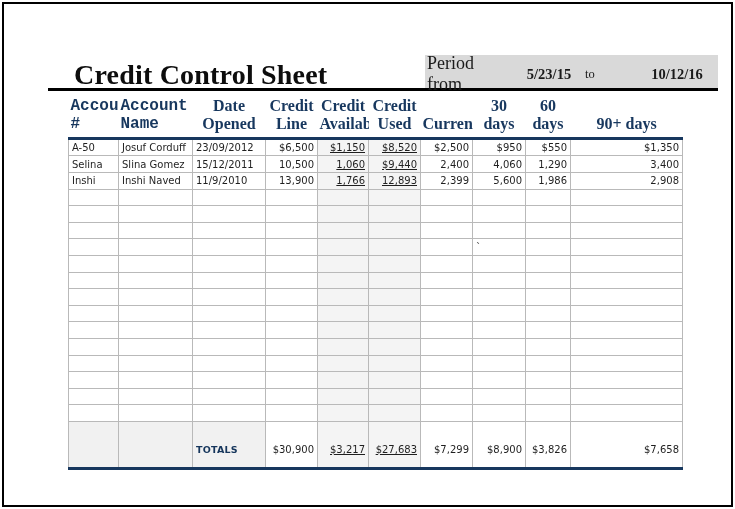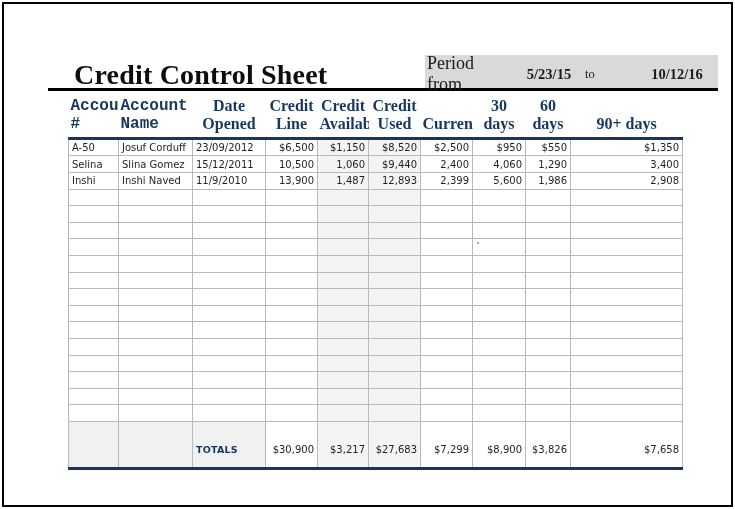--- a/index.html
+++ b/index.html
@@ -23,21 +23,21 @@
   table.sheet{position:absolute;left:68px;top:97px;width:614px;border-collapse:collapse;
               table-layout:fixed;}
   thead th{border:none;border-bottom:3px solid var(--navy);color:var(--navy);
            font-family:"Liberation Serif",serif;font-weight:bold;font-size:16px;
            line-height:1.15;vertical-align:bottom;padding:0 2px 3px 2px;
            white-space:pre-line;height:30px;overflow:hidden;}
   th.h-left{text-align:left;font-family:Liberation Mono, monospace;} th.h-center{text-align:center;}
   tbody td{border:1px solid var(--grid);height:15.6px;padding:0 3px;font-size:10px;
            color:var(--ink);overflow:hidden;white-space:nowrap;background:#fff;}
   td.a-left{text-align:left;} td.a-right{text-align:right;}
-  tbody td.shade{background:var(--shade);}
+  tbody td.shade{background:var(--shade);text-decoration:underline;}
   tr.totals-row td{height:33px;vertical-align:bottom;border-bottom:3px solid var(--navy);
                    padding-bottom:12px;margin-left:24px;}
   tr.totals-row td.t-shade{background:var(--tshade);}
   tr.totals-row td.totals-label{font-weight:bold;font-size:9.5px;color:#16365c;
                    letter-spacing:.2px;}
   tr.totals-row td.a-right{font-size:10px;}
   td.stray{color:#444;}
 </style>
 </head>
 <body>
@@ -109,21 +109,21 @@
           <td class="a-right">2,400</td>
           <td class="a-right">4,060</td>
           <td class="a-right">1,290</td>
           <td class="a-right">3,400</td>
         </tr>
         <tr>
           <td class="a-left">Inshi</td>
           <td class="a-left">Inshi Naved</td>
           <td class="a-left">11/9/2010</td>
           <td class="a-right">13,900</td>
-          <td class="a-right shade">1,487</td>
+          <td class="a-right shade">1,766</td>
           <td class="a-right shade">12,893</td>
           <td class="a-right">2,399</td>
           <td class="a-right">5,600</td>
           <td class="a-right">1,986</td>
           <td class="a-right">2,908</td>
         </tr>
         <tr>
           <td class="a-left"></td>
           <td class="a-left"></td>
           <td class="a-left"></td>

